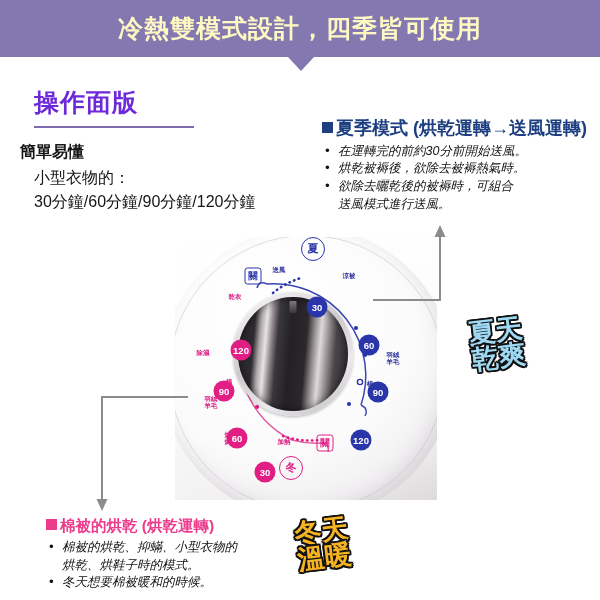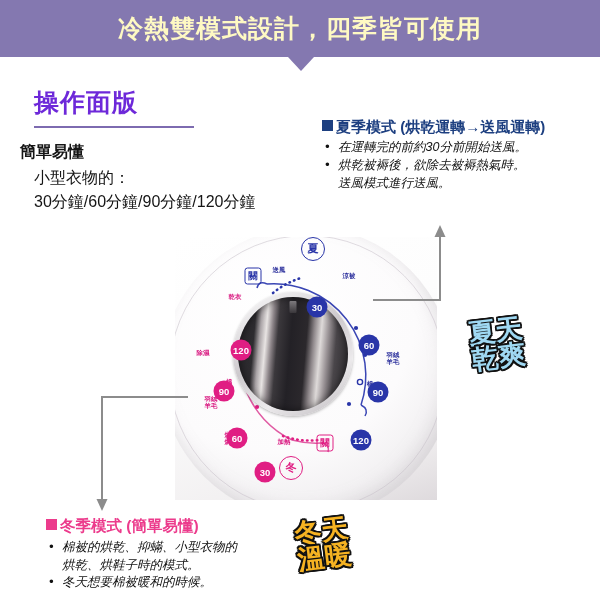--- a/index.html
+++ b/index.html
@@ -89,21 +89,21 @@
     position: absolute;
     left: 34px; top: 192px;
     font-size: 16px;
     color: #151515;
     white-space: nowrap;
   }
 
   
   .mode-block { position: absolute; }
   .mode-title {
-    font-size: 15px;
+    font-size: 18px;
     font-weight: bold;
     white-space: nowrap;
     line-height: 1.15;
   }
   .mode-title .sq {
     display: inline-block;
     width: 11px; height: 11px;
     margin-right: 3px;
     vertical-align: 1px;
   }
@@ -310,27 +310,28 @@
   <div class="sub-line1">小型衣物的：</div>
   <div class="sub-line2">30分鐘/60分鐘/90分鐘/120分鐘</div>
 
   <div class="mode-block" id="summer-block">
     <div class="mode-title">
       <span class="sq"></span><span>夏季模式 (烘乾運轉→送風運轉)</span>
     </div>
     <ul class="mode-list">
       <li>在運轉完的前約30分前開始送風。</li>
       <li>烘乾被褥後，欲除去被褥熱氣時。</li>
+      <li>欲除去曬乾後的被褥時，可組合</li>
       <li class="cont">送風模式進行送風。</li>
     </ul>
   </div>
 
   <div class="mode-block" id="winter-block">
     <div class="mode-title">
-      <span class="sq"></span><span>冬季模式 (簡單易懂)</span>
+      <span class="sq"></span><span>棉被的烘乾 (烘乾運轉)</span>
     </div>
     <ul class="mode-list">
       <li>棉被的烘乾、抑蟎、小型衣物的</li>
       <li class="cont">烘乾、烘鞋子時的模式。</li>
       <li>冬天想要棉被暖和的時候。</li>
     </ul>
   </div>
 
   <div class="photo">
     <div class="photo-body">

